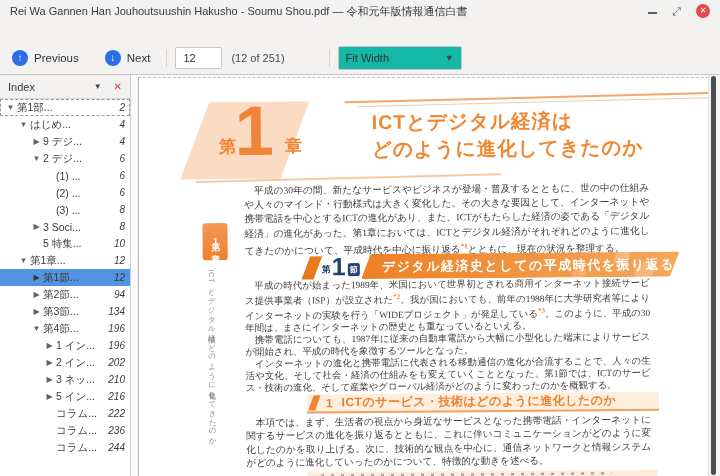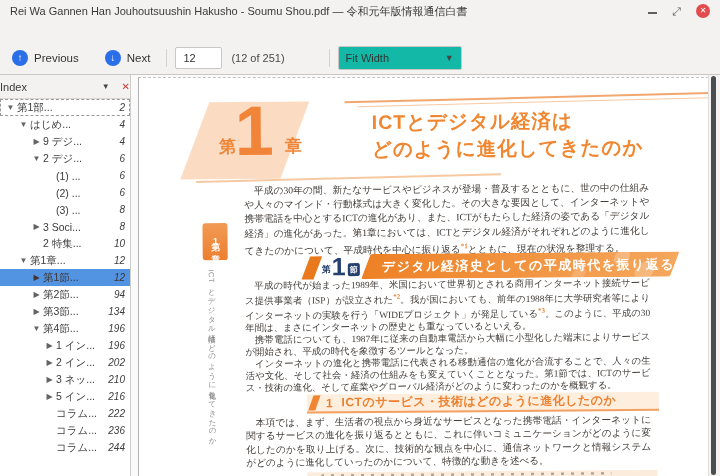--- a/index.html
+++ b/index.html
@@ -33,21 +33,21 @@
     display:flex;align-items:center;justify-content:space-between;padding:0 7px;}
   .combo .val{font-size:11px;color:#333;}
   .combo .caret{font-size:9px;color:#444;}
 
   
   .content{position:relative;height:401px;display:flex;}
 
   
   .sidebar{width:130px;flex:none;background:#fff;border-right:1px solid #cfcdca;display:flex;flex-direction:column;}
   .sidebar-header{height:23px;flex:none;background:#f3f2f1;border-bottom:1px solid #d9d7d4;
-    display:flex;align-items:center;padding:0 0;}
+    display:flex;align-items:center;padding:0 8px;}
   .sidebar-header .hdr-label{font-size:11px;color:#3a3a3a;}
   .sidebar-header .hdr-caret{margin-left:auto;font-size:8px;color:#444;}
   .sidebar-header .hdr-close{margin-left:12px;font-size:10px;color:#cc3a3a;font-weight:bold;}
   .tree{flex:1;overflow:hidden;}
   .tree-row{display:flex;align-items:center;height:17px;padding-right:5px;font-size:10.5px;color:#3b3b3b;}
   .tree-row .expander{width:13px;flex:none;font-size:8px;color:#636363;text-align:center;}
   .tree-row .t-label{white-space:nowrap;overflow:hidden;}
   .tree-row .t-page{margin-left:auto;font-style:italic;font-size:10px;color:#3c3c3c;}
   .tree-row.selected{background:#5294e2;}
   .tree-row.selected .t-label,.tree-row.selected .t-page,.tree-row.selected .expander{color:#40342e;}
@@ -208,21 +208,21 @@
             <span class="t-label">(3) ...</span>
             <span class="t-page">8</span>
           </div>
           <div class="tree-row" style="padding-left: 30px;">
             <span class="expander">▶</span>
             <span class="t-label">3 Soci...</span>
             <span class="t-page">8</span>
           </div>
           <div class="tree-row" style="padding-left: 30px;">
             <span class="expander"></span>
-            <span class="t-label">2 特集...</span>
+            <span class="t-label">5 特集...</span>
             <span class="t-page">10</span>
           </div>
           <div class="tree-row" style="padding-left: 17px;">
             <span class="expander">▼</span>
             <span class="t-label">第1章...</span>
             <span class="t-page">12</span>
           </div>
           <div class="tree-row selected" style="padding-left: 30px;">
             <span class="expander">▶</span>
             <span class="t-label">第1節...</span>

